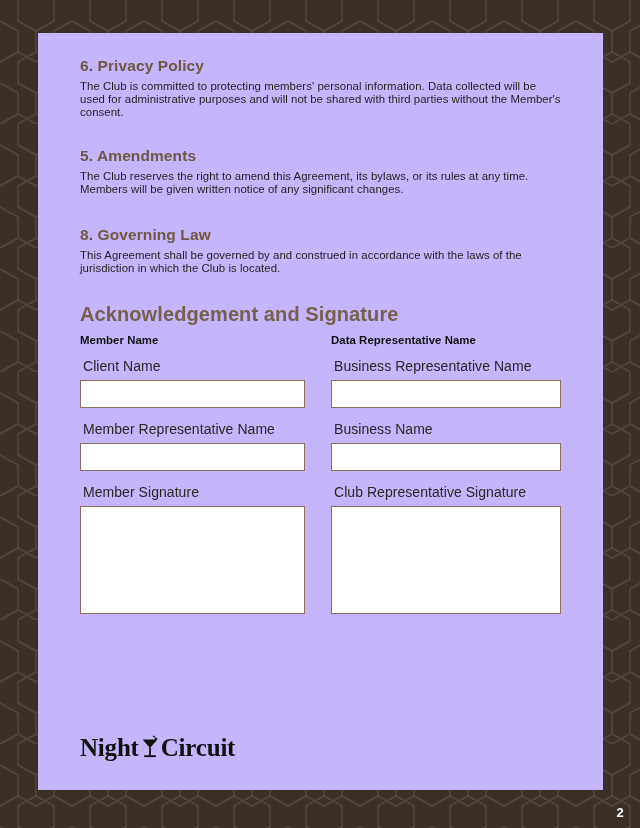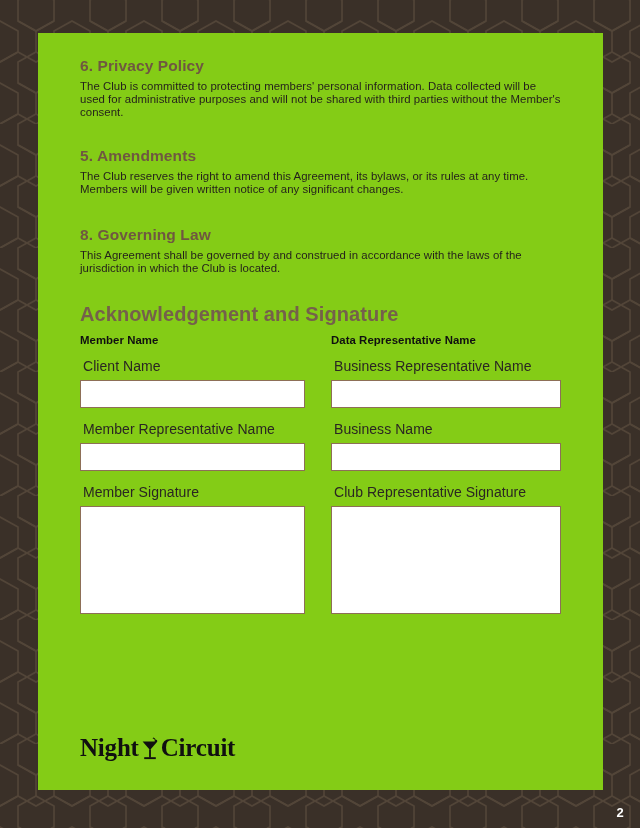--- a/index.html
+++ b/index.html
@@ -41,21 +41,21 @@
     z-index: 5;
   }
 
   
   #sheet {
     position: absolute;
     left: 38px;
     top: 33px;
     width: 565px;
     height: 757px;
-    background: #84cc16;
+    background: #c4b5fd;
     z-index: 3;
     box-sizing: border-box;
     padding: 0;
   }
   #sheet-inner {
     position: absolute;
     left: 42px;
     top: 24px;
     width: 481px;
   }
@@ -140,21 +140,21 @@
   }
   #handle {
     color: #141414;
     font-size: 11.2px;
     font-weight: 700;
     margin-left: 7px;
     letter-spacing: .1px;
   }
   #brand {
     display: flex;
-    align-items: flex-end;
+    align-items: flex-start;
     color: #101010;
     font-family: "Liberation Serif", serif;
     font-size: 25px;
     font-weight: 700;
     letter-spacing: -.2px;
   }
   #brand .glass { margin: 0 1px; display: flex; align-items: flex-end; }
 </style>
 </head>
 <body>

